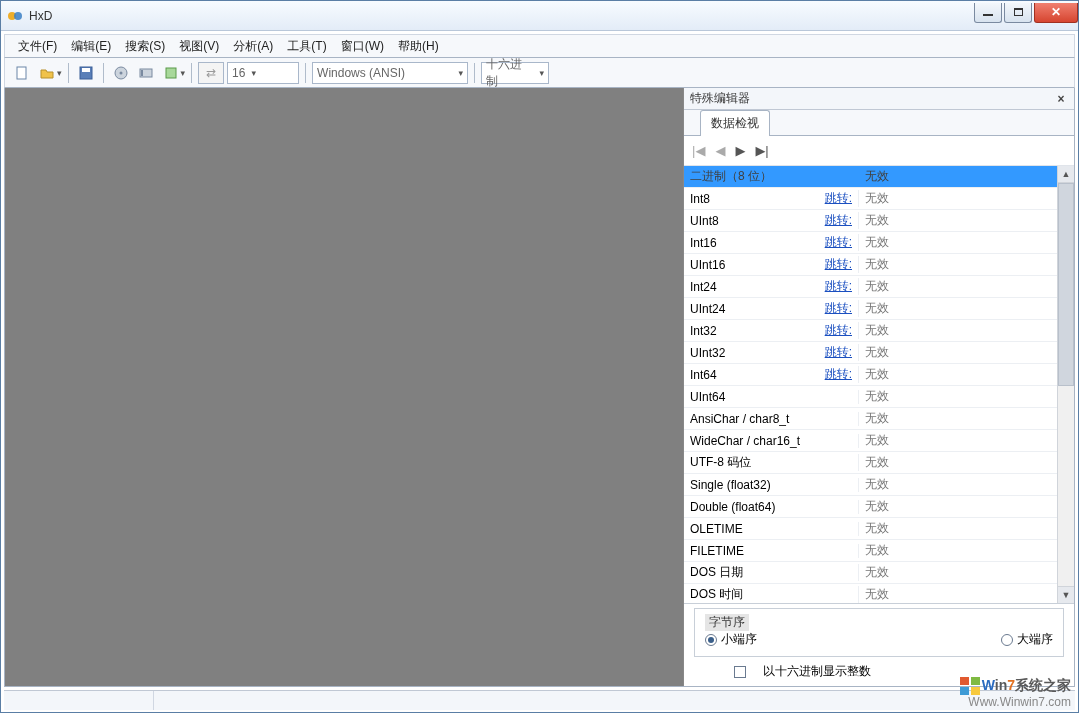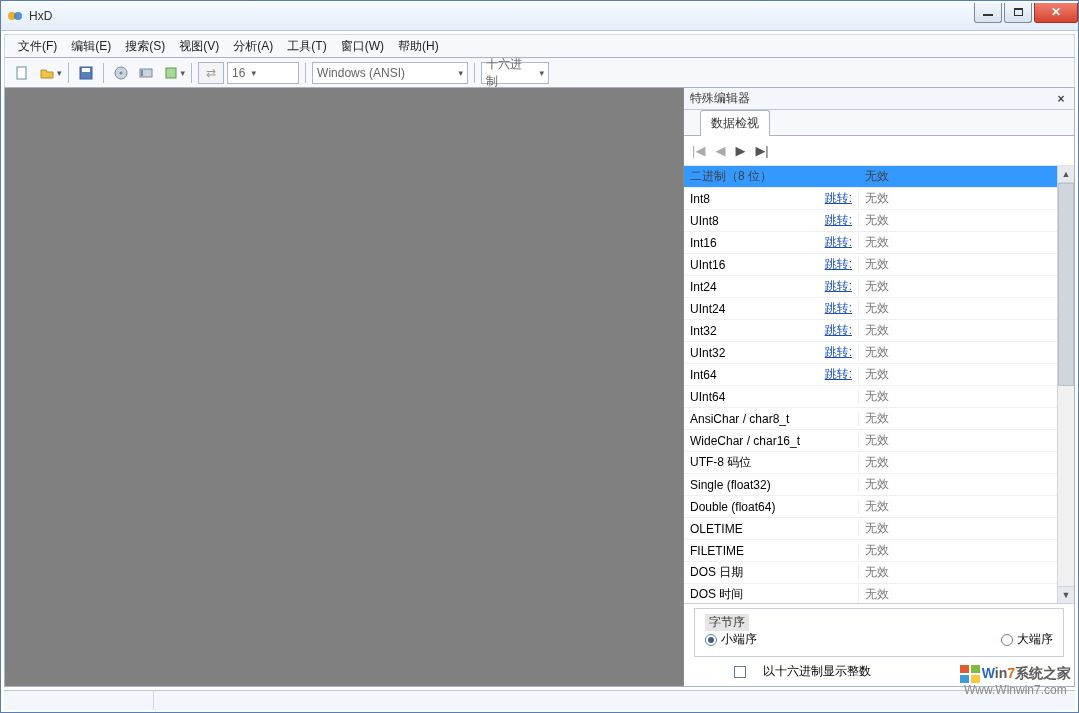--- a/index.html
+++ b/index.html
@@ -66,21 +66,21 @@
 .radio-row{display:flex;gap:78px;justify-content:space-between;}
 .radio-item{display:flex;align-items:center;gap:4px;}
 .radio{width:12px;height:12px;border:1px solid #6a7a90;border-radius:50%;display:flex;align-items:center;justify-content:center;}
 .radio.on::after{content:"";width:6px;height:6px;background:#3b5f8a;border-radius:50%;}
 .check-row{display:flex;align-items:center;gap:17px;padding-left:40px;}
 .checkbox{width:12px;height:12px;border:1px solid #6a7a90;background:#fff;}
 
 .statusbar{height:20px;border-top:1px solid #c0c8d4;background:#f3f6fa;margin:0 3px 2px 3px;display:flex;}
 .statusbar .cell{border-right:1px solid #d0d7e2;height:100%;width:150px;}
 
-.watermark{position:absolute;right:8px;bottom:16px;text-align:center;color:#5a5a5a;font-size:12px;pointer-events:none;}
+.watermark{position:absolute;right:8px;bottom:4px;text-align:right;color:#5a5a5a;font-size:12px;pointer-events:none;}
 .watermark .l1{font-weight:bold;font-size:14px;}
 .watermark .l1 .w{color:#2a6bc0;}
 .watermark .l1 .n7{color:#e07020;}
 .watermark .l2{font-size:12px;color:#888;}
 .win-logo{display:inline-block;width:20px;height:18px;position:relative;vertical-align:middle;margin-right:2px;}
 .win-logo span{position:absolute;width:9px;height:8px;}
 .wl1{background:#e15a30;left:0;top:0;}
 .wl2{background:#7fba42;right:0;top:0;}
 .wl3{background:#3e9bd6;left:0;bottom:0;}
 .wl4{background:#f7c93e;right:0;bottom:0;}

